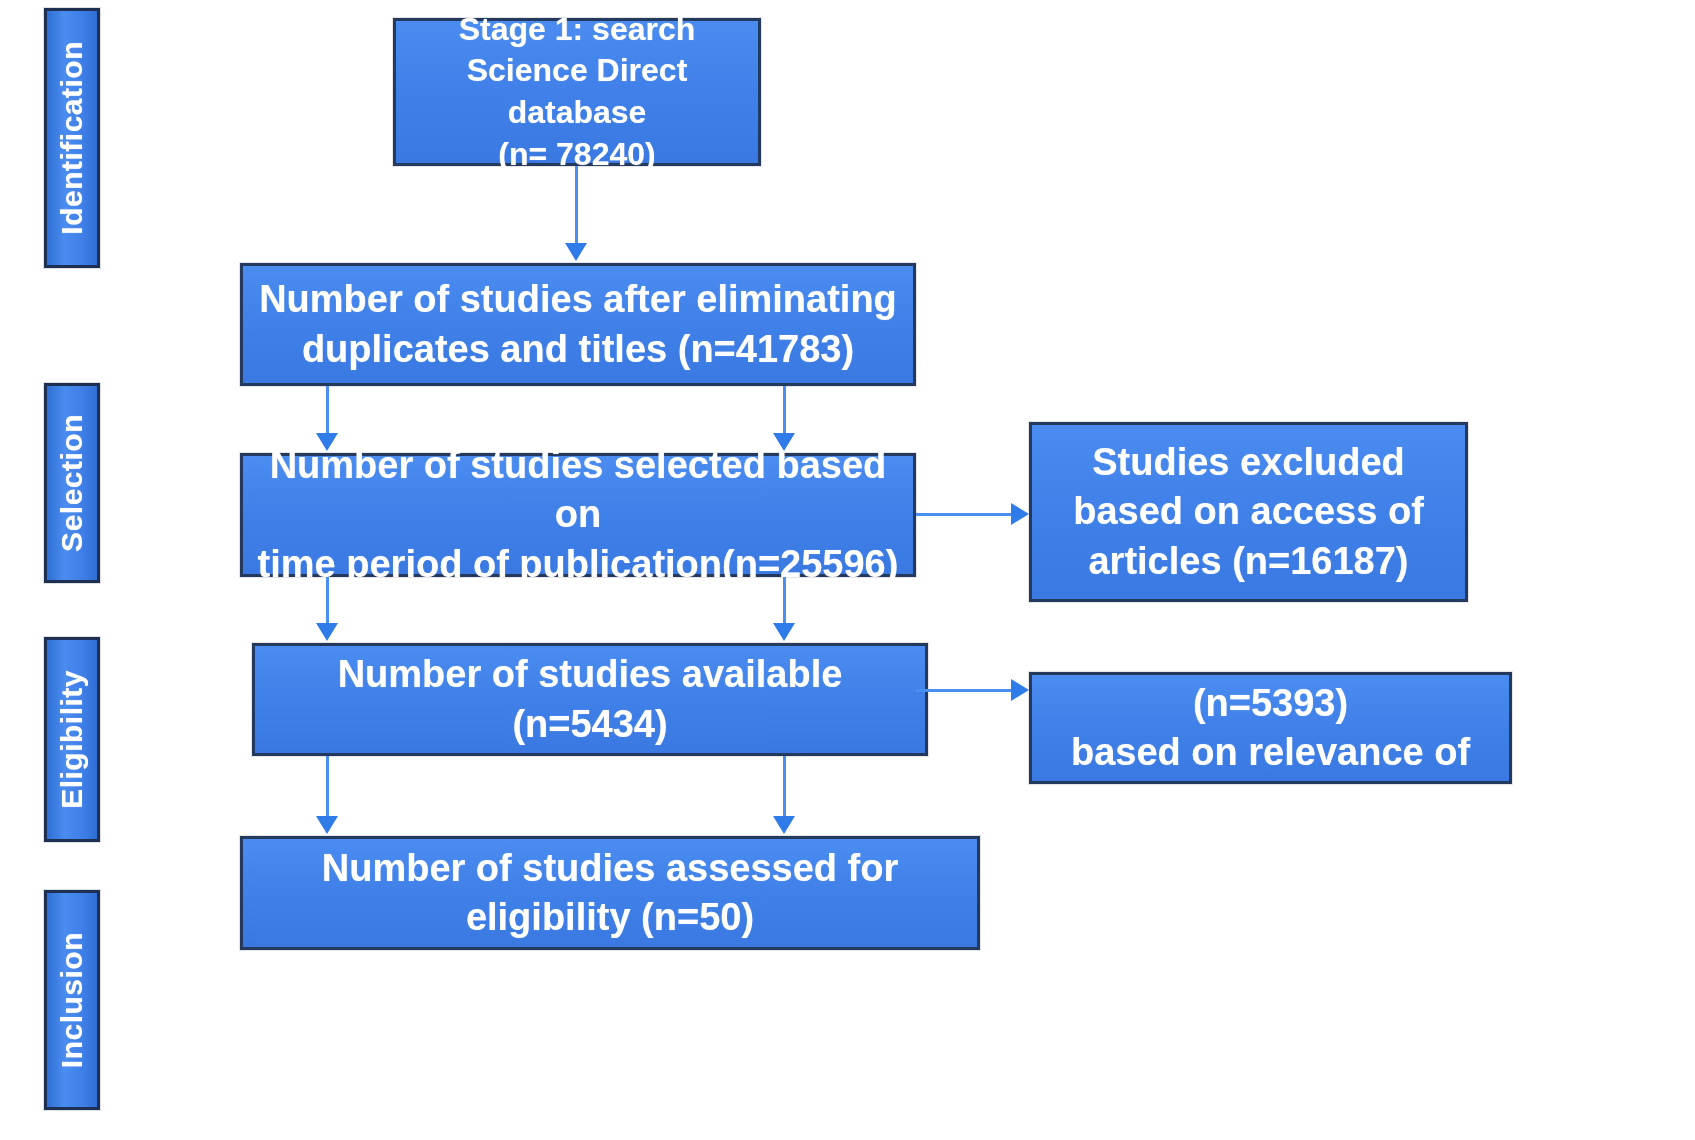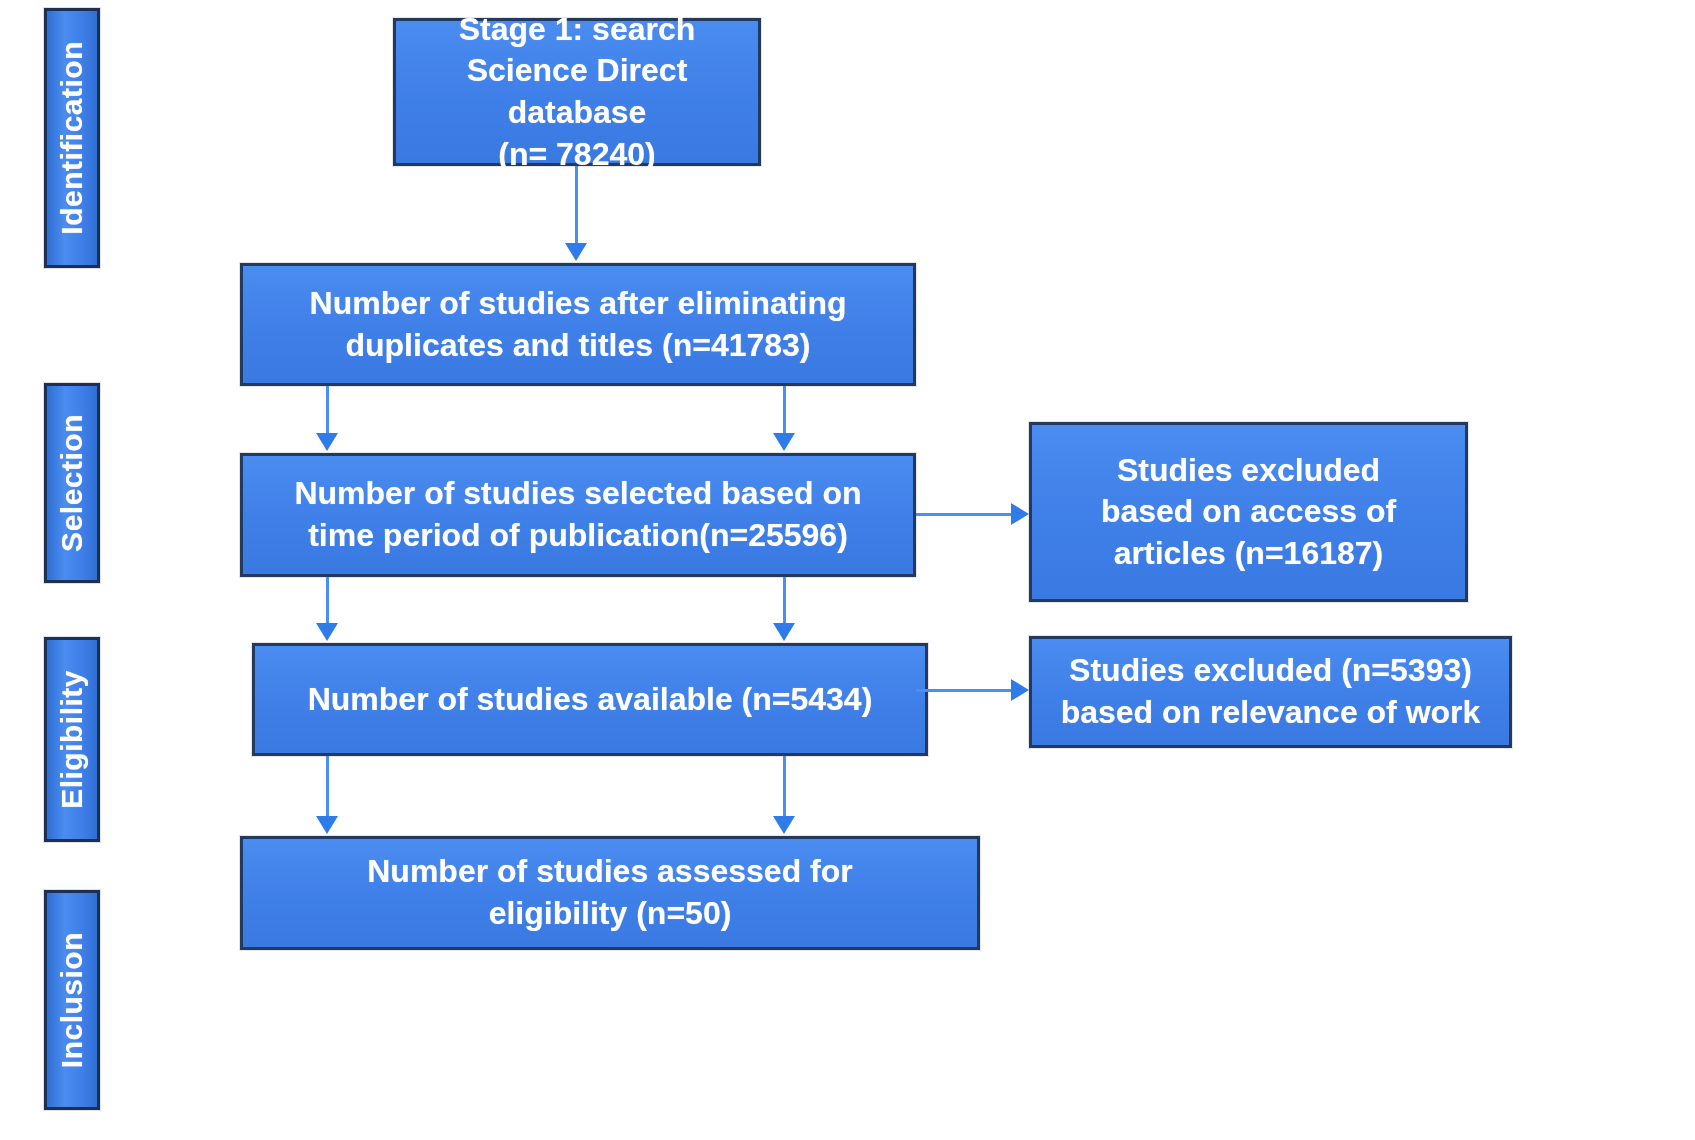--- a/index.html
+++ b/index.html
@@ -37,21 +37,21 @@
     box-shadow:0 0 0 1px rgba(0,0,0,.10);
   }
   .box .txt{
     display:block;
     line-height:1.30;
     padding:0 14px;
     white-space:pre-line;
     text-shadow:0 0 1px rgba(255,255,255,.5);
   }
   .f32 .txt{font-size:32px;}
-  .f34 .txt{font-size:32px;}
+  .f34 .txt{font-size:38px;}
 
   
   .vline{position:absolute;width:3px;background:#4a90f0;}
   .hline{position:absolute;height:3px;background:#4a90f0;}
   .arrow-down{
     position:absolute;width:0;height:0;
     border-left:11px solid transparent;
     border-right:11px solid transparent;
     border-top:18px solid #2f7be8;
   }
@@ -107,21 +107,21 @@
     <span class="txt">Number of studies assessed for
 eligibility (n=50)</span>
   </div>
 
   <div class="box f34" style="left:1029px;top:422px;width:439px;height:180px;">
     <span class="txt">Studies excluded
 based on access of
 articles (n=16187)</span>
   </div>
 
-  <div class="box f34" style="left:1029px;top:636px;width:483px;height:112px;">
+  <div class="box f34" style="left:1029px;top:672px;width:483px;height:112px;">
     <span class="txt">Studies excluded (n=5393)
 based on relevance of work</span>
   </div>
 
   <div class="vline" style="left:575px;top:166px;height:77px;"></div>
   <div class="arrow-down" style="left:565px;top:243px;"></div>
 
   <div class="vline" style="left:326px;top:386px;height:47px;"></div>
   <div class="arrow-down" style="left:316px;top:433px;"></div>
 

